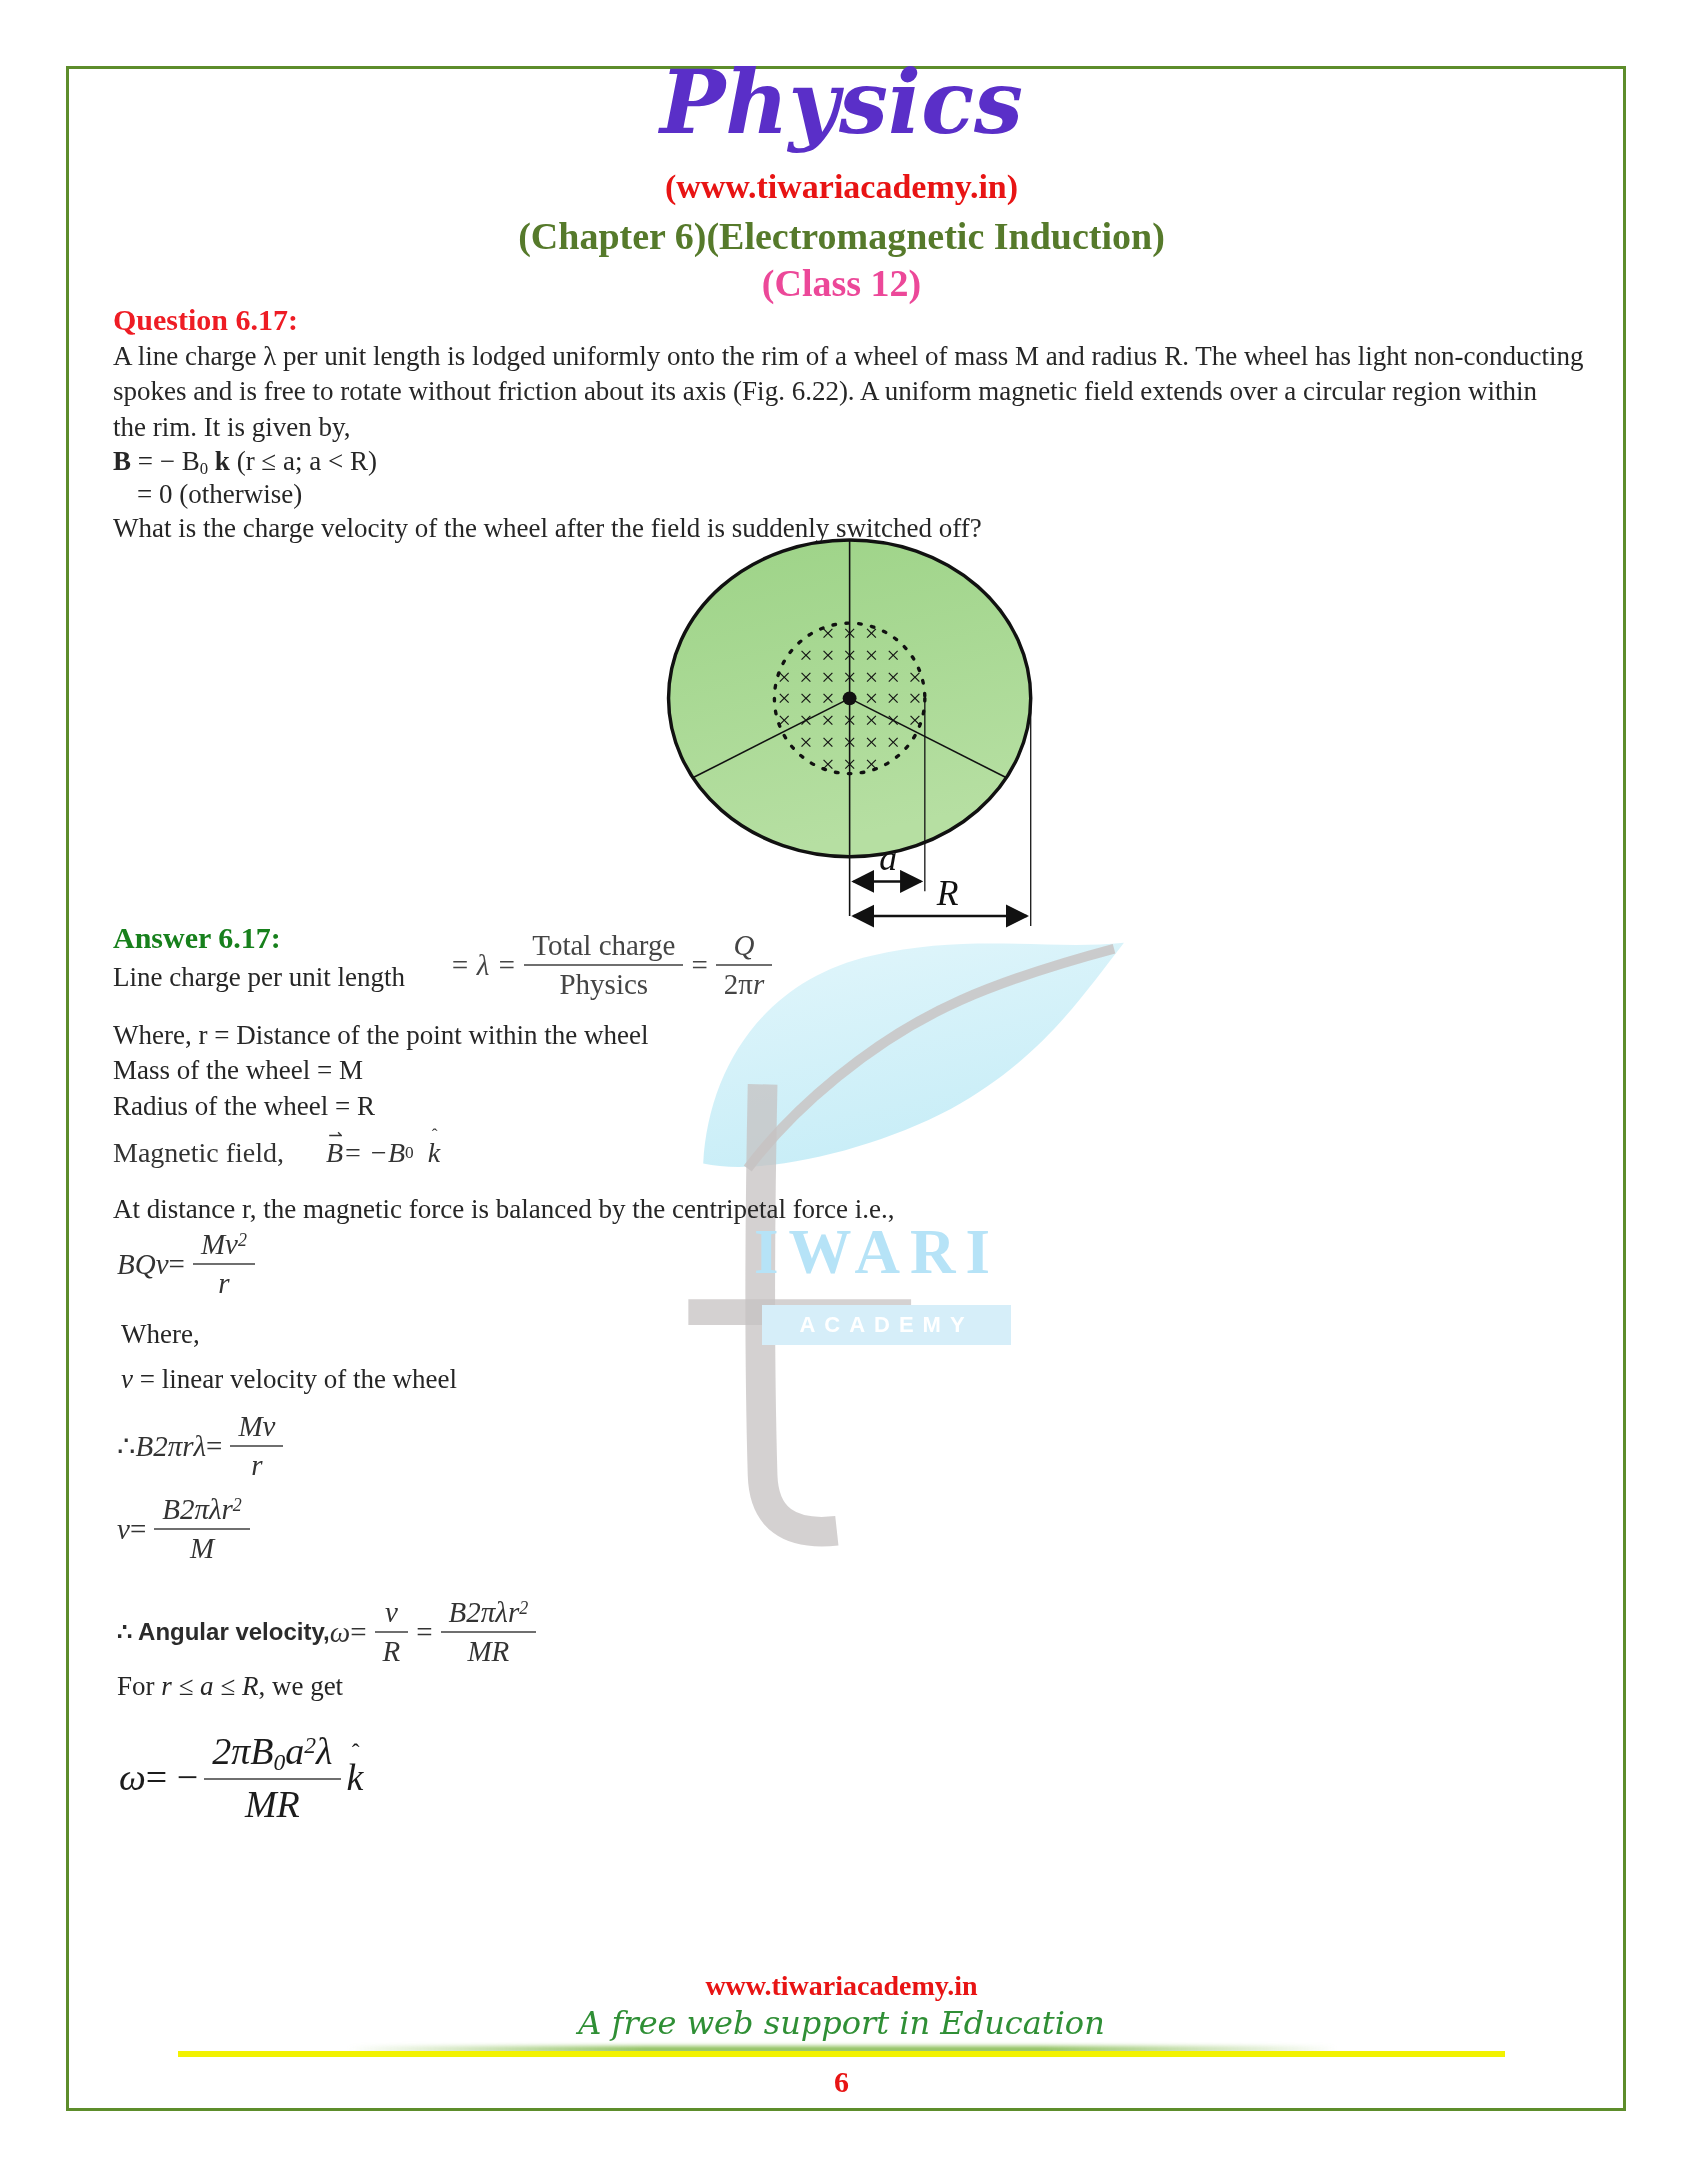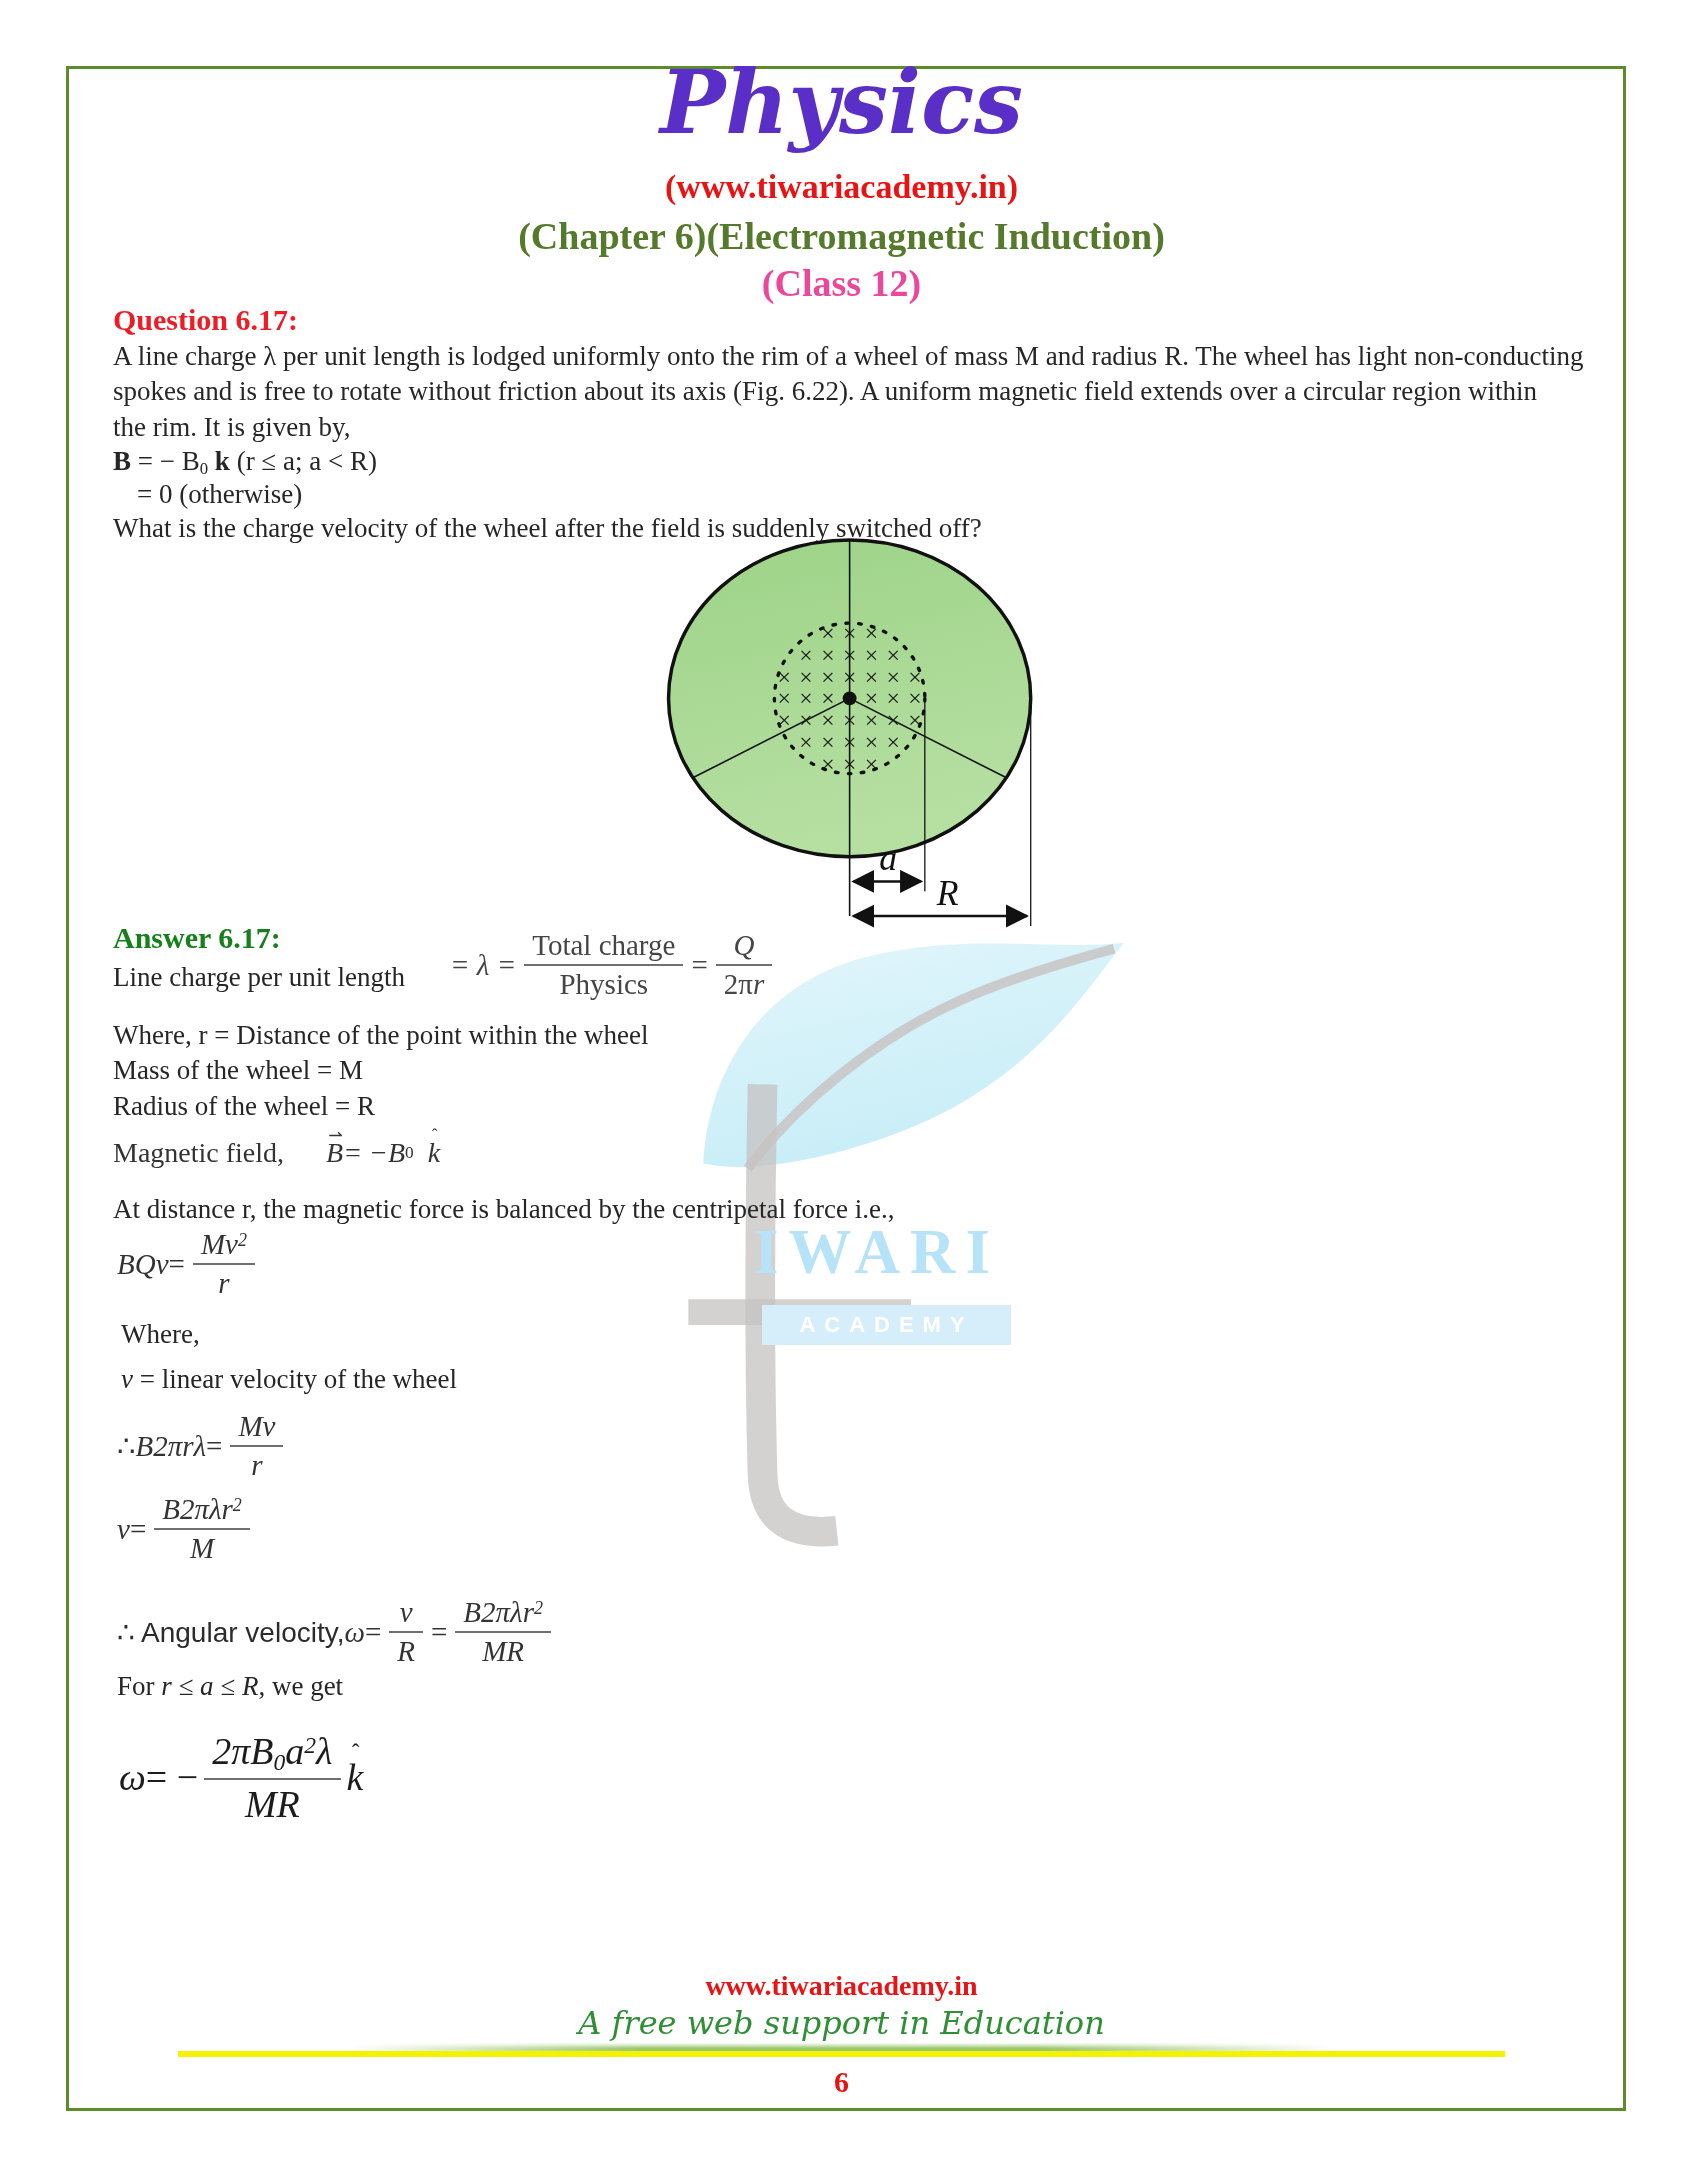--- a/index.html
+++ b/index.html
@@ -212,21 +212,21 @@
   <div class="abs z1 eqrow" style="left:117px;top:1493px;">
     <span class="it">v</span>
     <span> =</span>
     <span class="frac">
       <span class="num it"><span>B2πλr</span><sup class="s2">2</sup></span>
       <span class="den it">M</span>
     </span>
   </div>
 
   <div class="abs z1 eqrow" style="left:117px;top:1596px;">
-    <span class="sans" style="font-size:28px;color:#2b2b2b;">∴ Angular velocity, </span>
+    <span class="sans" style="font-size:24px;color:#2b2b2b;font-weight:bold;">∴ Angular velocity, </span>
     <span class="it">ω</span>
     <span> =</span>
     <span class="frac">
       <span class="num it">v</span>
       <span class="den it">R</span>
     </span>
     <span>=</span>
     <span class="frac">
       <span class="num it"><span>B2πλr</span><sup class="s2">2</sup></span>
       <span class="den it">MR</span>

